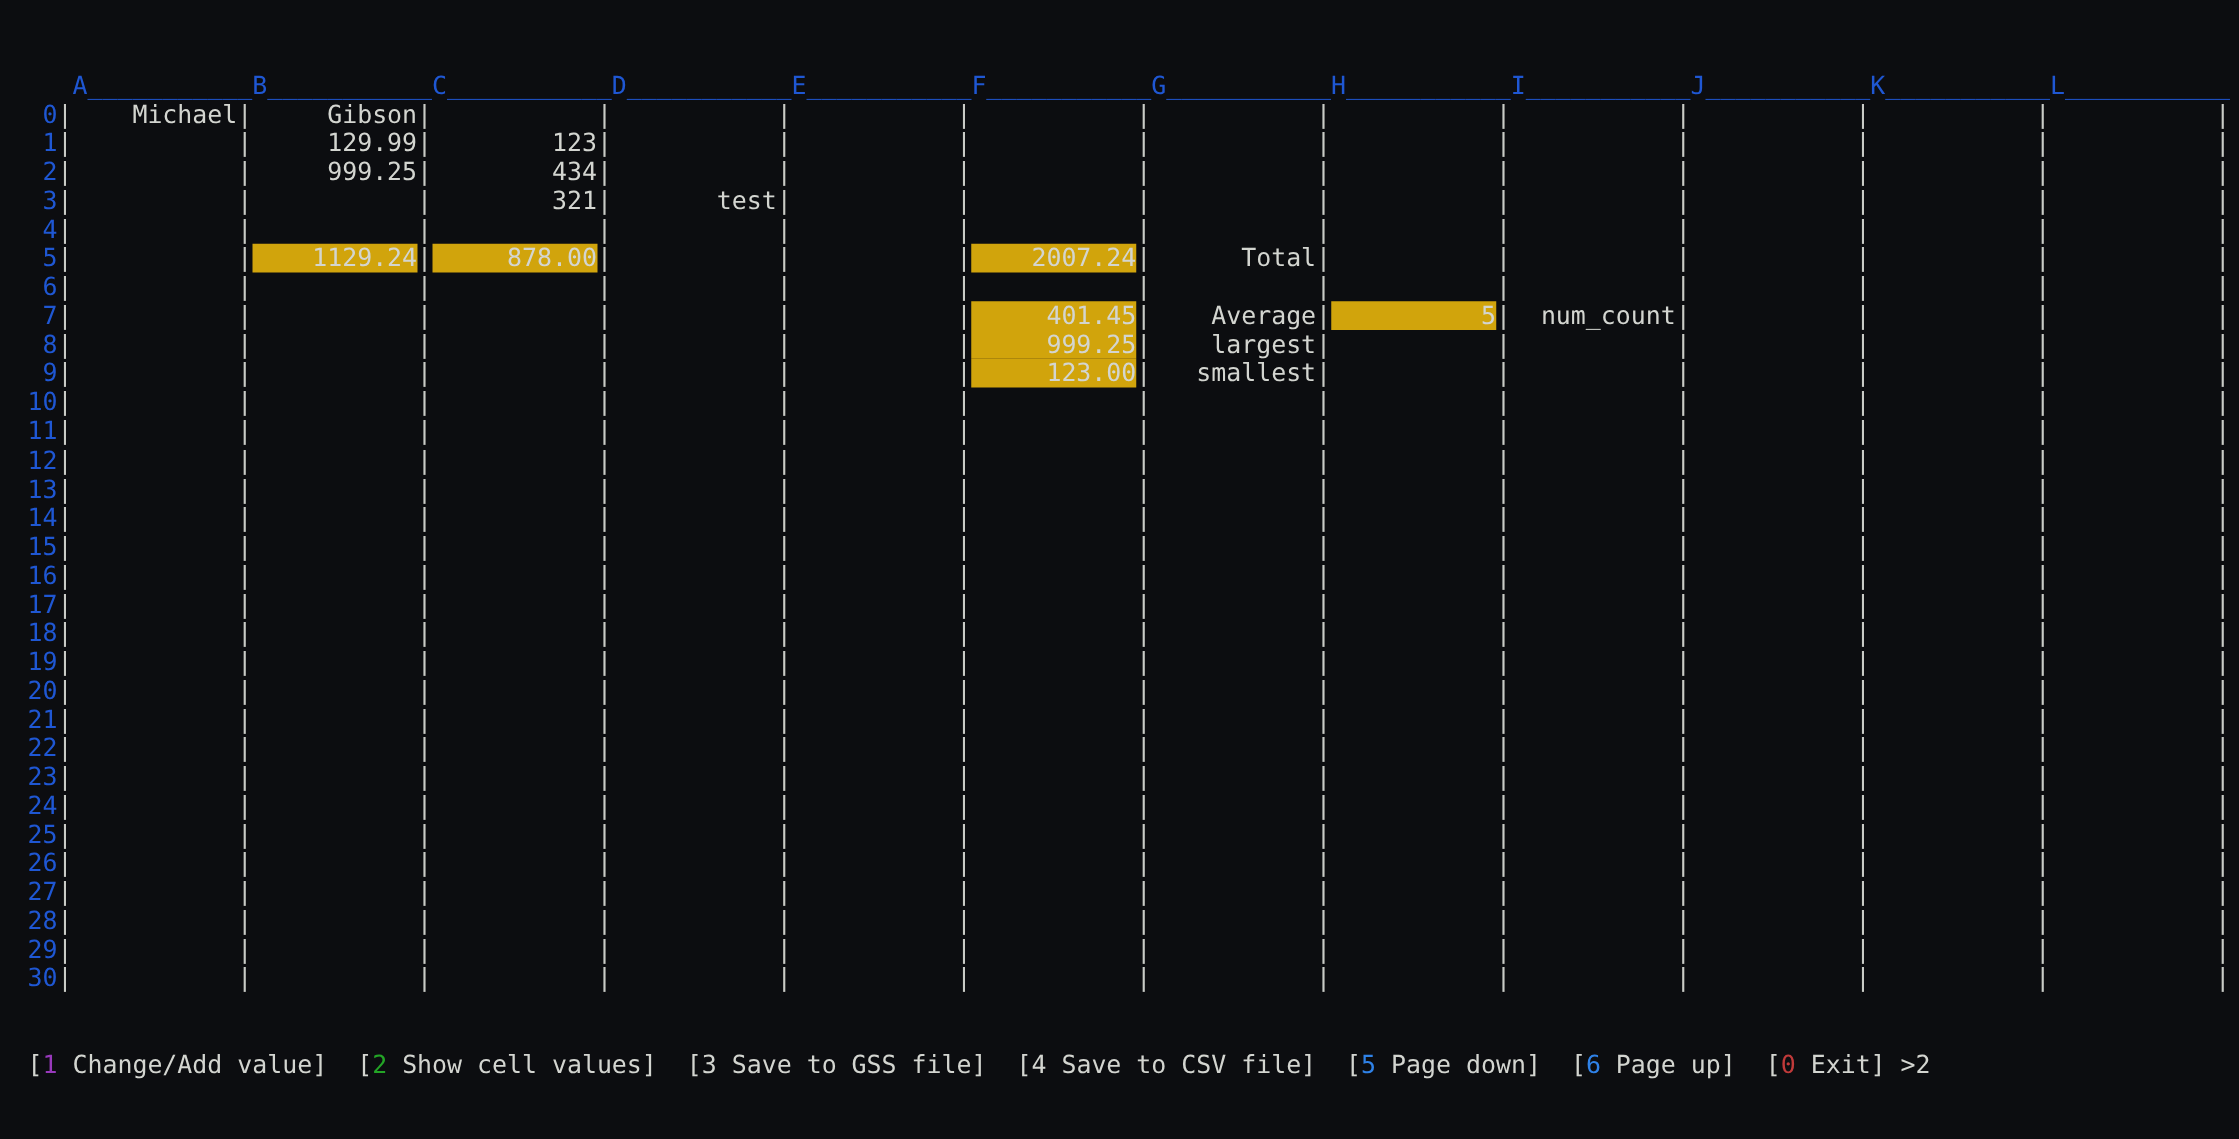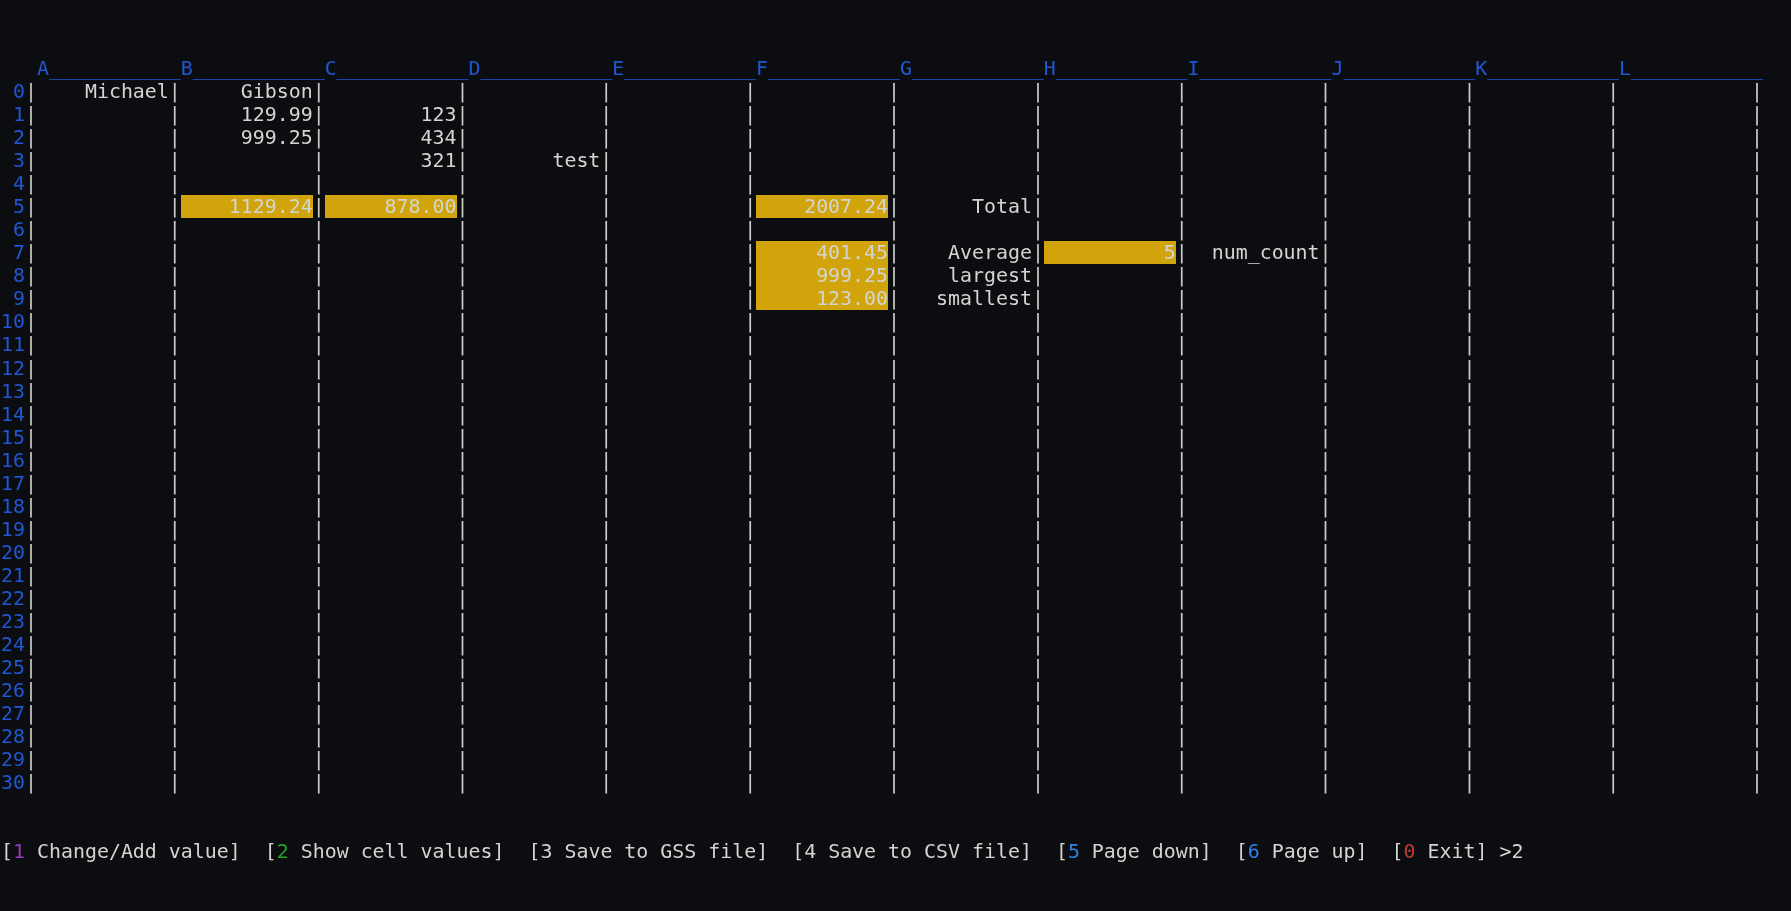--- a/index.html
+++ b/index.html
@@ -8,21 +8,21 @@
   }
   html,body{margin:0;padding:0;}
   body{width:1791px;height:911px;background:var(--bg);overflow:hidden;}
   .screen{
     position:absolute;left:0;top:0;width:1791px;height:911px;box-sizing:border-box;
     padding:11px 0 0 1px;
     font-family:"DejaVu Sans Mono",monospace;
     font-size:19.92px;line-height:23.04px;letter-spacing:0;
     white-space:pre;color:var(--text);
   }
-  .line{height:23.04px;}
+  .line{height:23.04px;padding-left:21px;}
   .blue{color:var(--blue);}
   .menu-blue{color:var(--menu-blue);}
   .green{color:var(--green);}
   .purple{color:var(--purple);}
   .red{color:var(--red);}
   .plain{color:var(--text);}
   .grid{color:var(--grid);}
   .cell{color:var(--text);}
   .hl{background:var(--gold);}
 </style>

